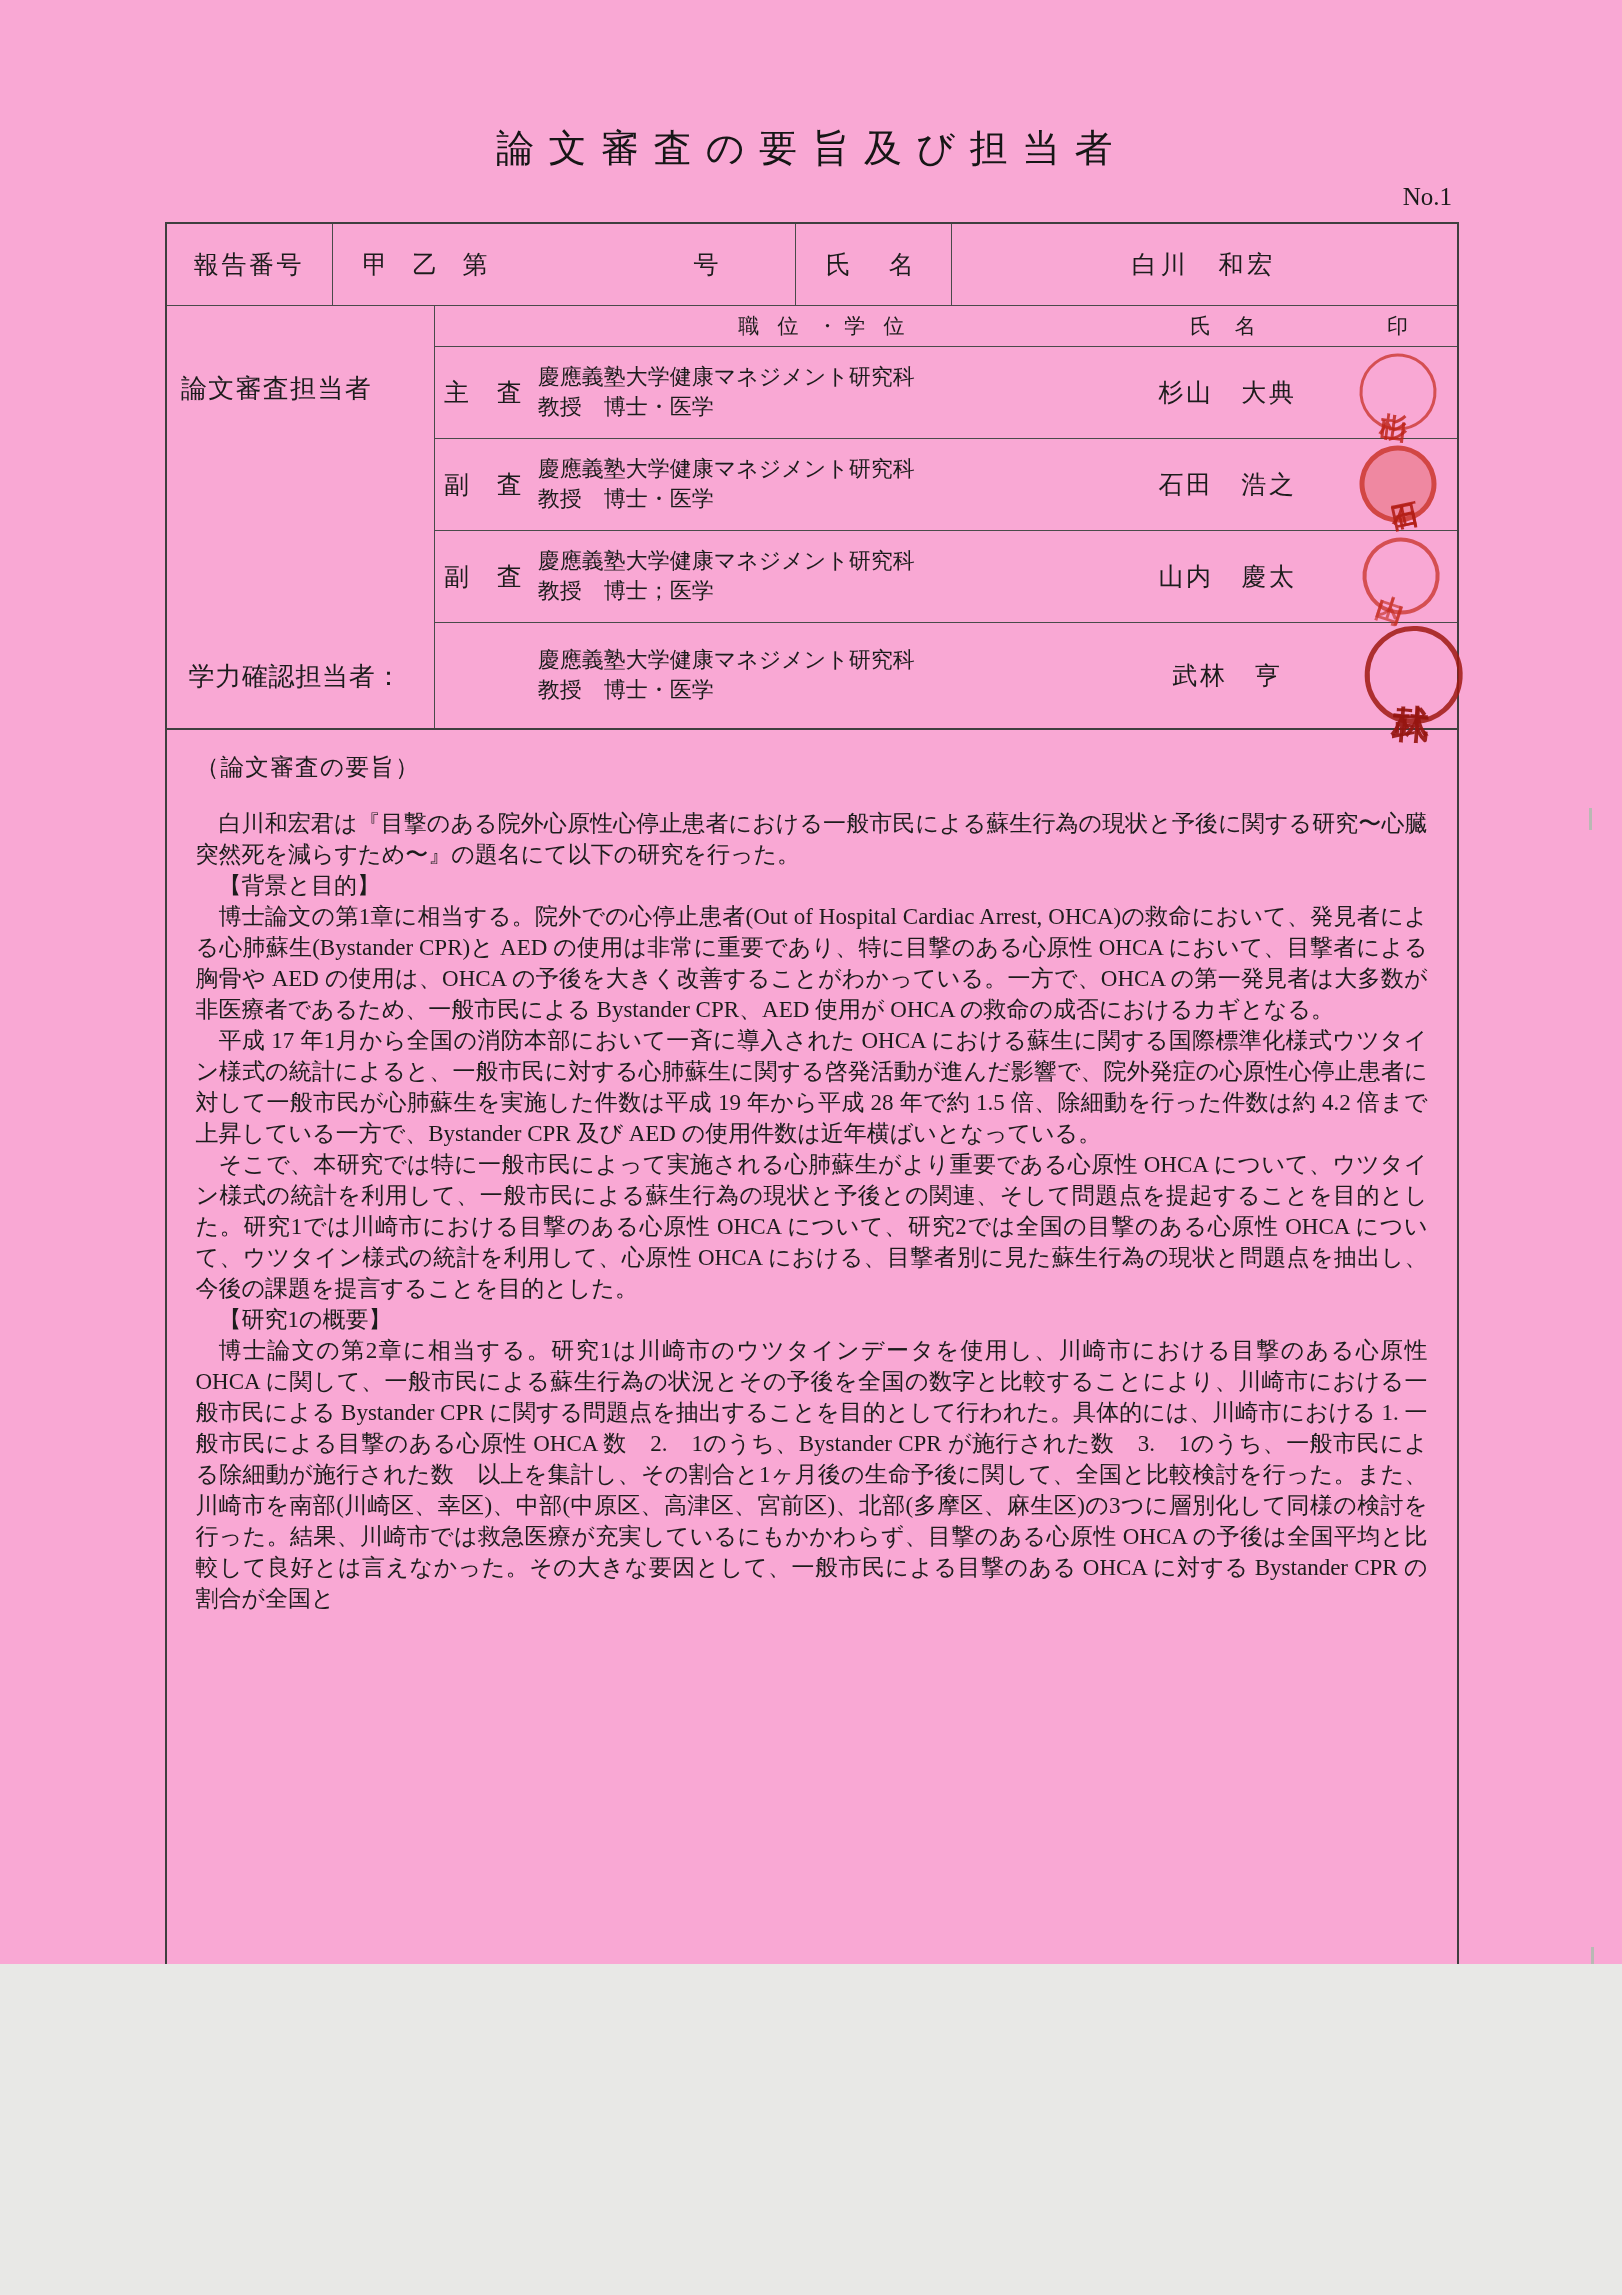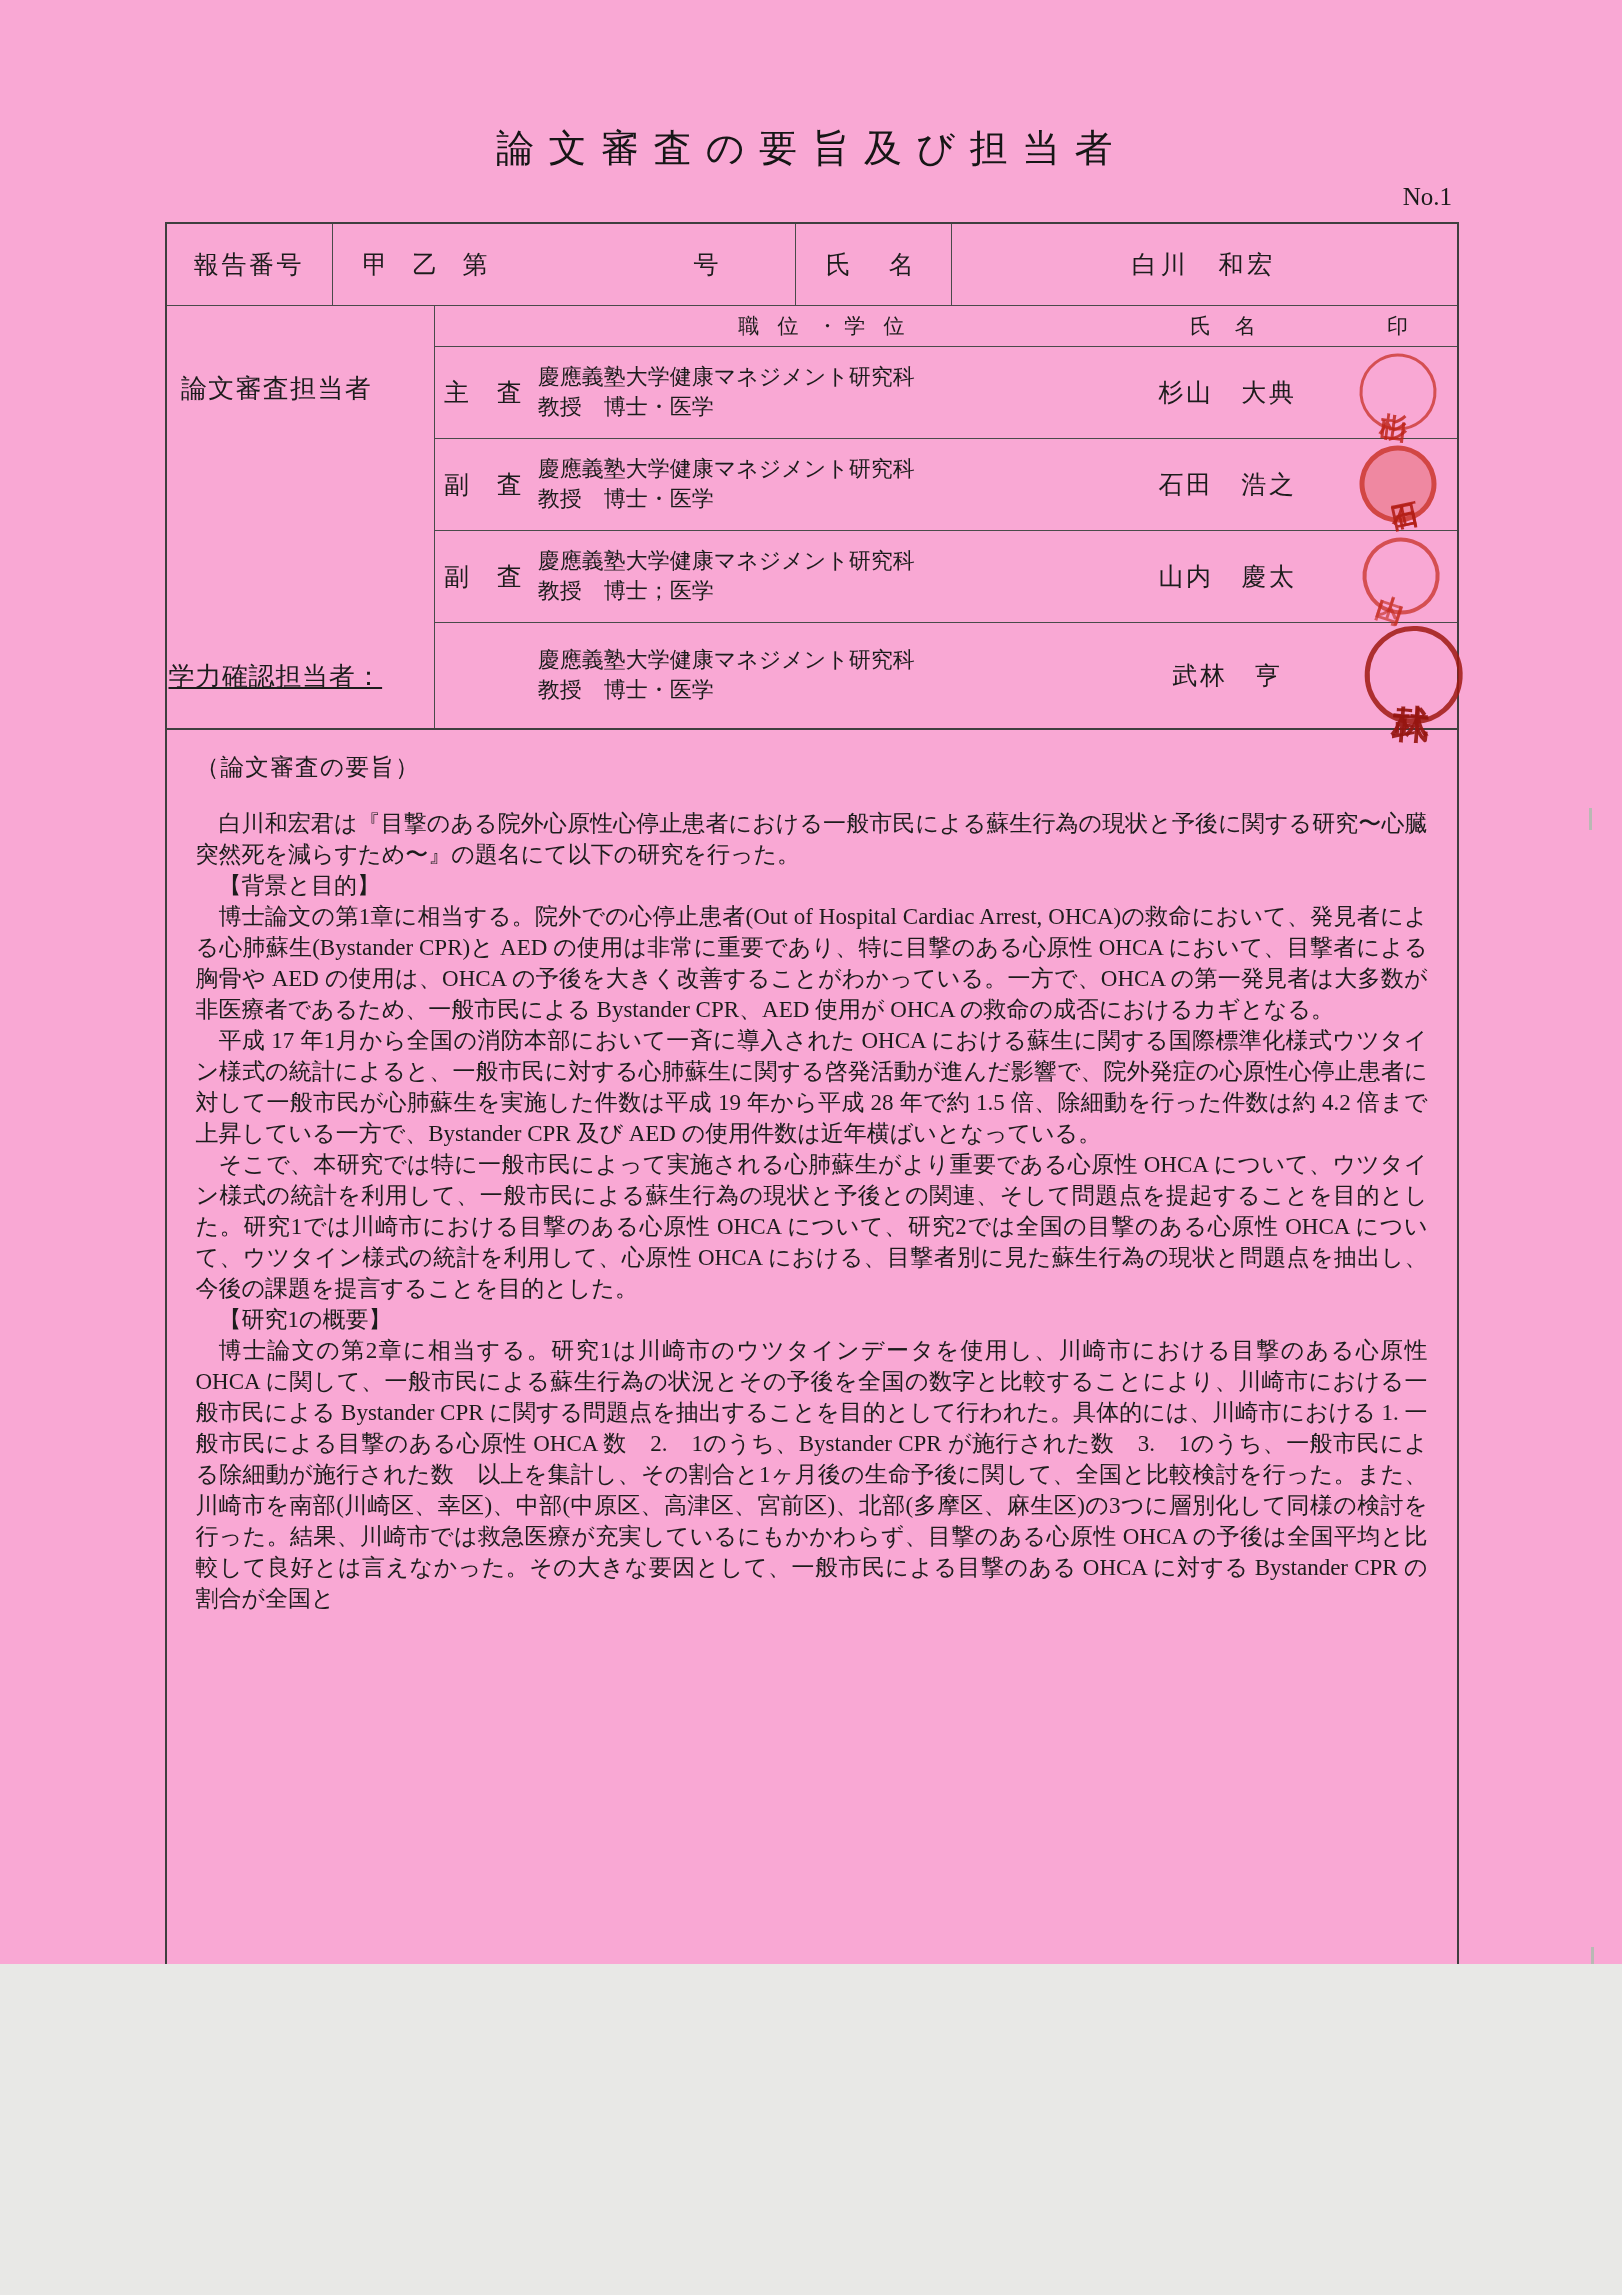--- a/index.html
+++ b/index.html
@@ -51,21 +51,21 @@
   .c-name-value { flex: 1; letter-spacing: 3.9px; }
 
   
   .examiners { display: flex; }
   .label-col {
     width: 268px;
     position: relative;
     border-right: 1.3px solid #4a4a4a;
   }
   .label-reviewers { position: absolute; top: 65px; left: 14.4px; font-size: 26px; letter-spacing: 1.3px; white-space: nowrap; font-family: Liberation Mono, monospace; }
-  .label-academic  { position: absolute; top: 353px; left: 2px; font-size: 26px; letter-spacing: 0.7px; white-space: nowrap; text-decoration: underline; }
+  .label-academic  { position: absolute; top: 353px; left: 22px; font-size: 26px; letter-spacing: 0.7px; white-space: nowrap; }
 
   .rows-col { flex: 1; display: flex; flex-direction: column; }
 
   .mini-header { display: flex; height: 41px; border-bottom: 1.3px solid #4a4a4a; font-size: 21px; }
   .mini-header > div { display: flex; align-items: center; justify-content: center; }
   .mh-spacer { width: 98px; }
   .mh-position { flex: 1; letter-spacing: 6.5px; }
   .mh-name { width: 222px; letter-spacing: 9.2px; }
   .mh-seal { width: 118px; }
 

